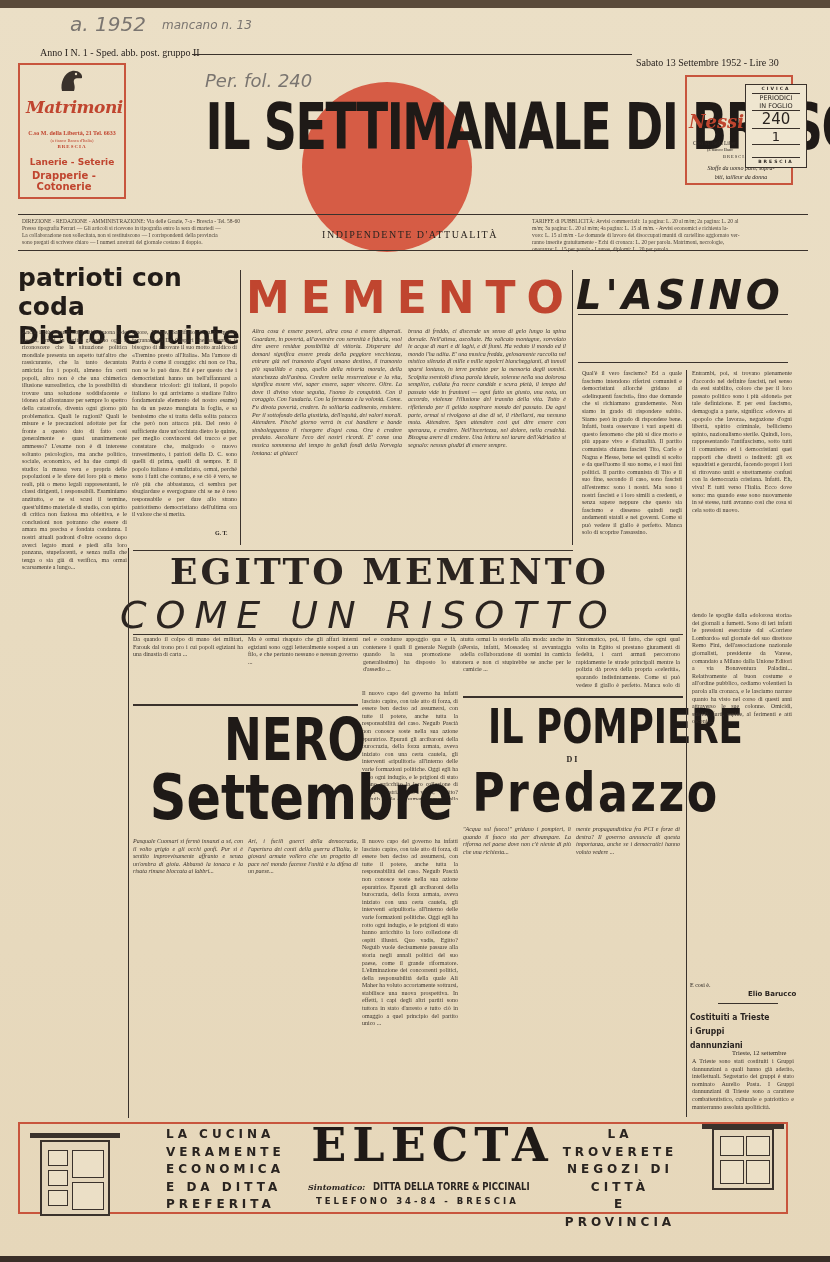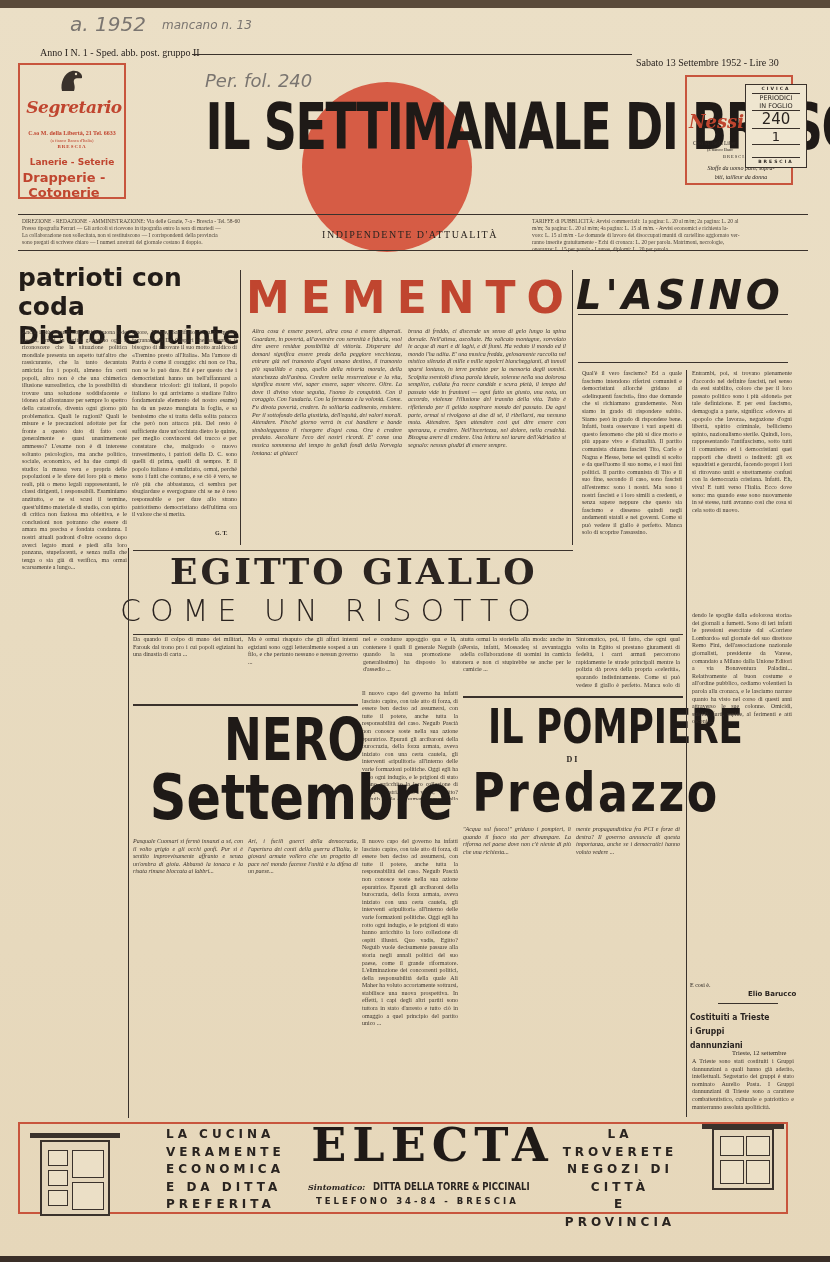--- a/index.html
+++ b/index.html
@@ -34,21 +34,21 @@
   .tagline { position:absolute; left:310px; top:229px; width:200px; text-align:center; font-size:10px; letter-spacing:1.5px; }
   .tiny { font-size: 5.5px; line-height: 7px; color:#4a4038; }
   .body-text {
     font-size: 6px; line-height: 7.6px; color:#3a322c; text-align: justify; overflow:hidden;
   }
   .body-text.it { font-style: italic; }
   .h-dietro { position:absolute; left:18px; top:263px; width:225px; font-family:"DejaVu Sans", sans-serif; font-weight:bold; font-size:25px; line-height:29px; color:#221c18; }
   .h-memento { position:absolute; left:246px; top:276px; width:322px; font-family:"DejaVu Sans", sans-serif; font-weight:bold; font-size:44px; letter-spacing:11px; color:#c0452f; text-align:center; line-height:1; }
   .h-bue { position:absolute; left:576px; top:272px; width:238px; font-family:"DejaVu Sans", sans-serif; font-weight:bold; font-size:40px; line-height:46px; letter-spacing:4px; color:#221c18; font-style: italic; }
   .h-egitto { position:absolute; left:170px; top:553px; width:440px; font-family:"DejaVu Serif", serif; font-weight:bold; font-size:36px; letter-spacing:3px; color:#2b2420; text-align:left; line-height:1; }
-  .h-risotto { position:absolute; left:120px; top:596px; width:560px; font-family:"DejaVu Sans", sans-serif; font-weight:200; font-size:30px; letter-spacing:9px; color:#2b2420; line-height:1; }
+  .h-risotto { position:absolute; left:120px; top:596px; width:560px; font-family:"DejaVu Sans", sans-serif; font-weight:200; font-size:38px; letter-spacing:9px; color:#2b2420; line-height:1;font-style:italic; }
   .h-nero { position:absolute; left:130px; top:710px; width:330px; text-align:center; font-family:"DejaVu Sans", sans-serif; font-weight:bold; font-size:58px; line-height:60px; color:#1f1a17; transform: scaleX(0.78); transform-origin: center; }
   .h-nero2 { position:absolute; left:118px; top:765px; width:354px; text-align:center; font-family:"DejaVu Sans", sans-serif; font-weight:bold; font-size:62px; line-height:66px; color:#1f1a17; transform: scaleX(0.82); transform-origin: center; }
   .h-pompiere { position:absolute; left:458px; top:700px; width:230px; text-align:center; font-family:"DejaVu Sans", sans-serif; font-weight:bold; font-size:48px; line-height:52px; color:#1f1a17; transform: scaleX(0.74); transform-origin:center; white-space:nowrap; }
   .h-di { position:absolute; left:458px; top:755px; width:230px; text-align:center; font-size:8px; font-weight:bold; letter-spacing:2px; }
   .h-predazzo { position:absolute; left:450px; top:763px; width:246px; text-align:center; font-family:"DejaVu Sans", sans-serif; font-weight:bold; font-size:54px; line-height:60px; letter-spacing:3px; color:#1f1a17; transform: scaleX(0.82); transform-origin:center; }
   .ad-text { font-family: "DejaVu Sans", sans-serif; font-weight: bold; font-size: 12px; letter-spacing: 4px; line-height: 17.5px; color:#2a2420; }
   .electa { position:absolute; left:305px; top:1122px; width:255px; text-align:center; font-family:"DejaVu Serif", serif; font-weight:bold; font-size:46px; letter-spacing:6px; line-height:1; color:#1f1a17; }
   .stove { position:absolute; border:2px solid #3a322c; background:#e4d6bb; }
   .stove .door { position:absolute; border:1.5px solid #3a322c; background:#ebdfc6; }
   .stamp { position:absolute; left:745px; top:84px; width:62px; height:84px; border:1.5px solid #3a322c; background:#efe6d0; font-family:"DejaVu Sans", sans-serif; text-align:center; }
@@ -73,26 +73,26 @@
   <div class="masthead">IL SETTIMANALE DI BRESCIA</div>
   <div class="tagline">INDIPENDENTE D'ATTUALITÀ</div>
 
   <div class="redbox" style="left:18px;top:63px;width:108px;height:136px;">
     <div class="abs" style="left:36px;top:2px;width:30px;height:28px;">
       <svg width="30" height="28" viewBox="0 0 30 28">
           <path d="M6 24 C4 16 8 6 16 4 C22 3 27 7 26 11 C24 12 20 10 18 13 C17 16 20 19 18 24 Z" fill="#3a322c"></path>
           <circle cx="20" cy="7" r="1.2" fill="#e9dcc3"></circle>
         </svg>
     </div>
-    <div class="abs red" style="left:6px;top:32px;width:96px;text-align:center;font-family:'DejaVu Serif',serif;font-style:italic;font-weight:bold;font-size:17px;letter-spacing:-0.5px;">Segretario</div>
+    <div class="abs red" style="left:6px;top:32px;width:96px;text-align:center;font-family:'DejaVu Serif',serif;font-style:italic;font-weight:bold;font-size:17px;letter-spacing:-0.5px;">Matrimoni</div>
     <div class="abs red" style="left:0;top:65px;width:104px;text-align:center;font-size:6px;font-weight:bold;">C.so M. della Libertà, 21 Tel. 6633</div>
     <div class="abs red" style="left:0;top:73px;width:104px;text-align:center;font-size:4.5px;">(a fianco Banca d'Italia)</div>
     <div class="abs red" style="left:0;top:79px;width:104px;text-align:center;font-size:5px;letter-spacing:1px;font-weight:bold;">BRESCIA</div>
     <div class="abs red" style="left:0;top:92px;width:104px;text-align:center;font-family:'DejaVu Sans',sans-serif;font-size:9px;font-weight:bold;">Lanerie - Seterie</div>
-    <div class="abs red" style="left:0;top:105px;width:88px;text-align:center;font-family:'DejaVu Sans',sans-serif;font-size:13px;font-weight:bold;">Drapperie - Cotonerie</div>
+    <div class="abs red" style="left:0;top:105px;width:88px;text-align:center;font-family:'DejaVu Sans',sans-serif;font-size:10px;font-weight:bold;">Drapperie - Cotonerie</div>
   </div>
 
   <div class="redbox" style="left:685px;top:75px;width:108px;height:110px;">
     <div class="abs red" style="left:2px;top:34px;font-family:'DejaVu Serif',serif;font-style:italic;font-weight:bold;font-size:18px;">Nessi</div>
     <div class="abs" style="left:6px;top:63px;font-size:5.5px;">C.so M. della Liber</div>
     <div class="abs" style="left:20px;top:70px;font-size:4.5px;">(a fianco Banc</div>
     <div class="abs" style="left:36px;top:77px;font-size:4.5px;letter-spacing:1px;">BRESCIA</div>
     <div class="abs" style="left:4px;top:88px;width:100px;text-align:center;font-style:italic;font-size:6px;">Stoffe da uomo palli, sopra-</div>
     <div class="abs" style="left:4px;top:97px;width:100px;text-align:center;font-style:italic;font-size:6px;">biti, tailleur da donna</div>
   </div>
@@ -140,21 +140,21 @@
   <div class="h-bue">
     <div>L'ASINO</div>
   </div>
   <div class="rule" style="left:578px;top:314px;width:210px;"></div>
   <div class="rule" style="left:578px;top:362px;width:210px;"></div>
   <div class="abs body-text" style="left:582px;top:370px;width:100px;height:245px;">Qual'è il vero fascismo? Ed a quale fascismo intendono riferirsi comunisti e democristiani allorché gridano al «delinquenti fascisti», fino due domande che si richiamano grandemente. Non siamo in grado di rispondere subito. Siamo però in grado di rispondere bene. Infatti, basta osservare i vari aspetti di questo fenomeno che più si dice morto e più appare vivo e d'attualità. Il partito comunista chiama fascisti Tito, Carlo e Nagna e Hesse, bene sei quindi si scelto e da quell'uomo il suo nome, e i suoi fini politici. Il partito comunista di Tito e il suo fine, secondo il caso, sono fascisti all'estremo: sono i nostri. Ma sono i nostri fascisti e i loro simili a credenti, e senza sapere neppure che questo sia fascismo e dissenso quindi negli andamenti statali e nei governi. Come si può vedere il giallo è perfetto. Manca solo di scoprire l'assassino.</div>
   <div class="vrule" style="left:686px;top:370px;height:320px;"></div>
   <div class="abs body-text" style="left:692px;top:370px;width:100px;height:620px;">Entrambi, poi, si trovano pienamente d'accordo nel definire fascisti, nel senso da essi stabilito, coloro che per il loro passato politico sono i più «idonei» per tale definizione. E per essi fascismo, demagogia a parte, significa: «dover» ai «popolo che lavora», negazione d'ogni libertà, spirito criminale, bellicismo spinto, nazionalismo sterile. Quindi, loro, rappresentando l'antifascismo, sotto tutti il comunismo ed i democristiani quei rapporti che diretti o indiretti: gli ex squadristi e gerarchi, facendo propri i lori si ritrovano uniti e strettamente confusi con la democrazia cristiana. Infatti. Eh, viva! E tutti verso l'Italia. Ecco dove sono: ma quando esse sono nuovamente in sé stesse, tutti avranno così che cosa si cela sotto di nuovo.</div>
 
   <div class="rule" style="left:133px;top:550px;width:440px;"></div>
-  <div class="h-egitto">EGITTO GIALLO</div>
+  <div class="h-egitto">EGITTO MEMENTO</div>
   <div class="h-risotto">COME UN RISOTTO</div>
   <div class="rule" style="left:133px;top:634px;width:550px;"></div>
   <div class="abs body-text" style="left:133px;top:636px;width:110px;height:54px;">Da quando il colpo di mano dei militari, Farouk dal trono pro i cui popoli egiziani ha una dinastia di carta ...</div>
   <div class="abs body-text" style="left:248px;top:636px;width:110px;height:54px;">Ma è ormai risaputo che gli affari interni egiziani sono oggi letteralmente sospesi a un filo, e che pertanto nessuno e nessun governo ...</div>
   <div class="abs body-text" style="left:363px;top:636px;width:100px;height:54px;">nel e condurre appoggio qua e là, a contenere i quali il generale Neguib (a quando la sua promozione a generalissimo) ha disposto lo stato d'assedio ...</div>
   <div class="abs body-text" style="left:463px;top:636px;width:108px;height:54px;">tutta ormai la storiella alla moda: anche in Persia, infatti, Mossadeq si avvantaggia della collaborazione di uomini in camicia nera e non ci stupirebbe se anche per le camicie ...</div>
   <div class="abs body-text" style="left:576px;top:636px;width:104px;height:54px;">Sintomatico, poi, il fatto, che ogni qual volta in Egitto si prestano giuramenti di fedeltà, i carri armati percorrono rapidamente le strade principali mentre la polizia dà prova della propria «celerità», sparando indistintamente. Come si può vedere il giallo è perfetto. Manca solo di scoprire l'assassino.</div>
   <div class="abs body-text" style="left:362px;top:690px;width:96px;height:110px;">Il nuovo capo del governo ha infatti lasciato capire, con tale atto di forza, di essere ben deciso ad assumersi, con tutte il potere, anche tutta la responsabilità del caso. Neguib Pascià non conosce soste nella sua azione epuratrice. Epurati gli arcibaroni della burocrazia, della forza armata, aveva iniziato con una certa cautela, gli interventi «ripulitori» all'interno delle varie formazioni politiche. Oggi egli ha rotto ogni indugio, e le prigioni di stato hanno arricchito la loro collezione di ospiti illustri. Quo vadis, Egitto? Neguib vuole decisamente passare alla storia negli annali politici del suo paese, come il grande riformatore. L'eliminazione dei concorrenti politici, della responsabilità della quale Ali Maher ha voluto accortamente sottrarsi, stabilisce una nuova prospettiva. In effetti, i capi degli altri partiti sono tuttora in stato d'arresto e tutto ciò in omaggio a quel principio del partito unico ...</div>
 
   <div class="rule" style="left:133px;top:704px;width:225px;height:2px;"></div>

